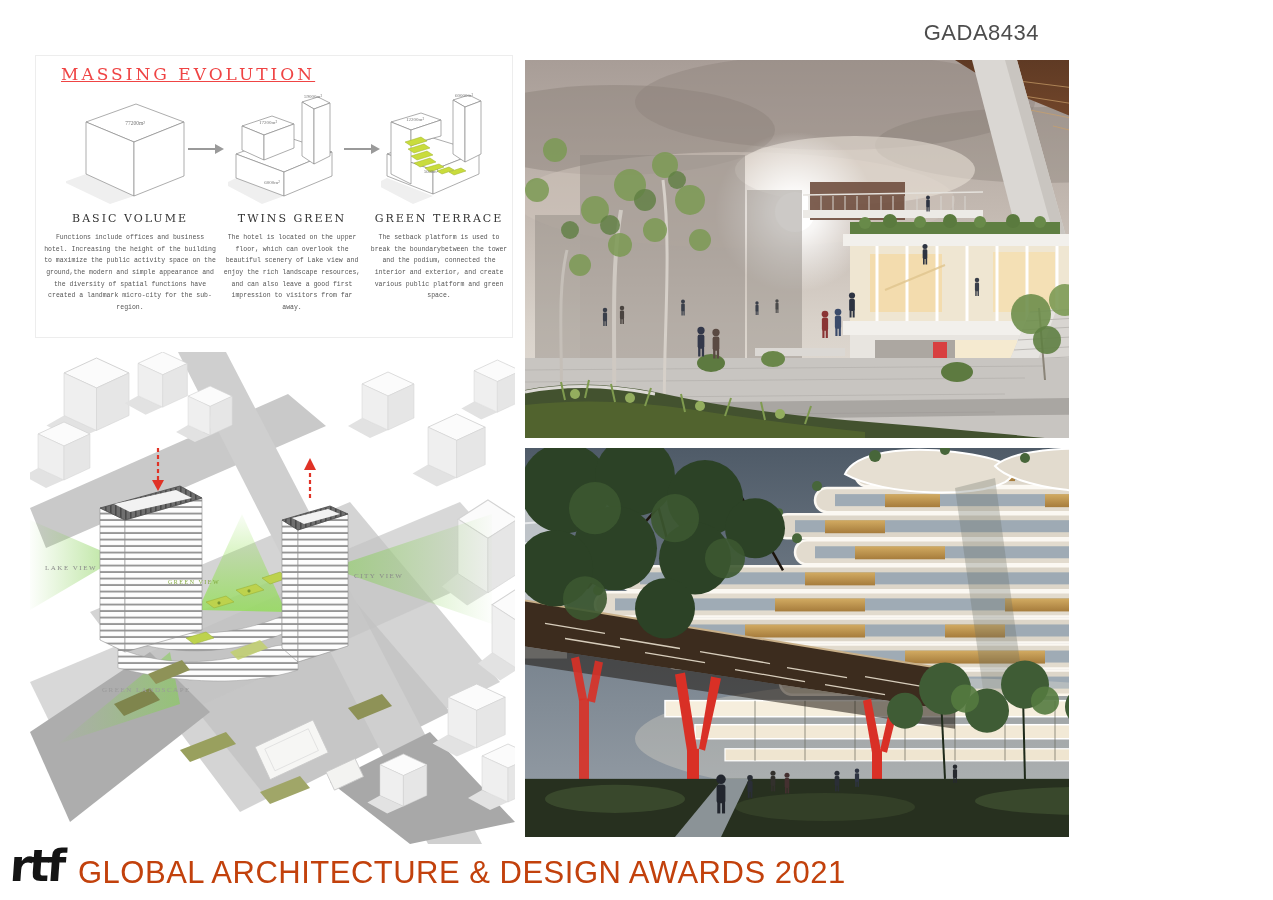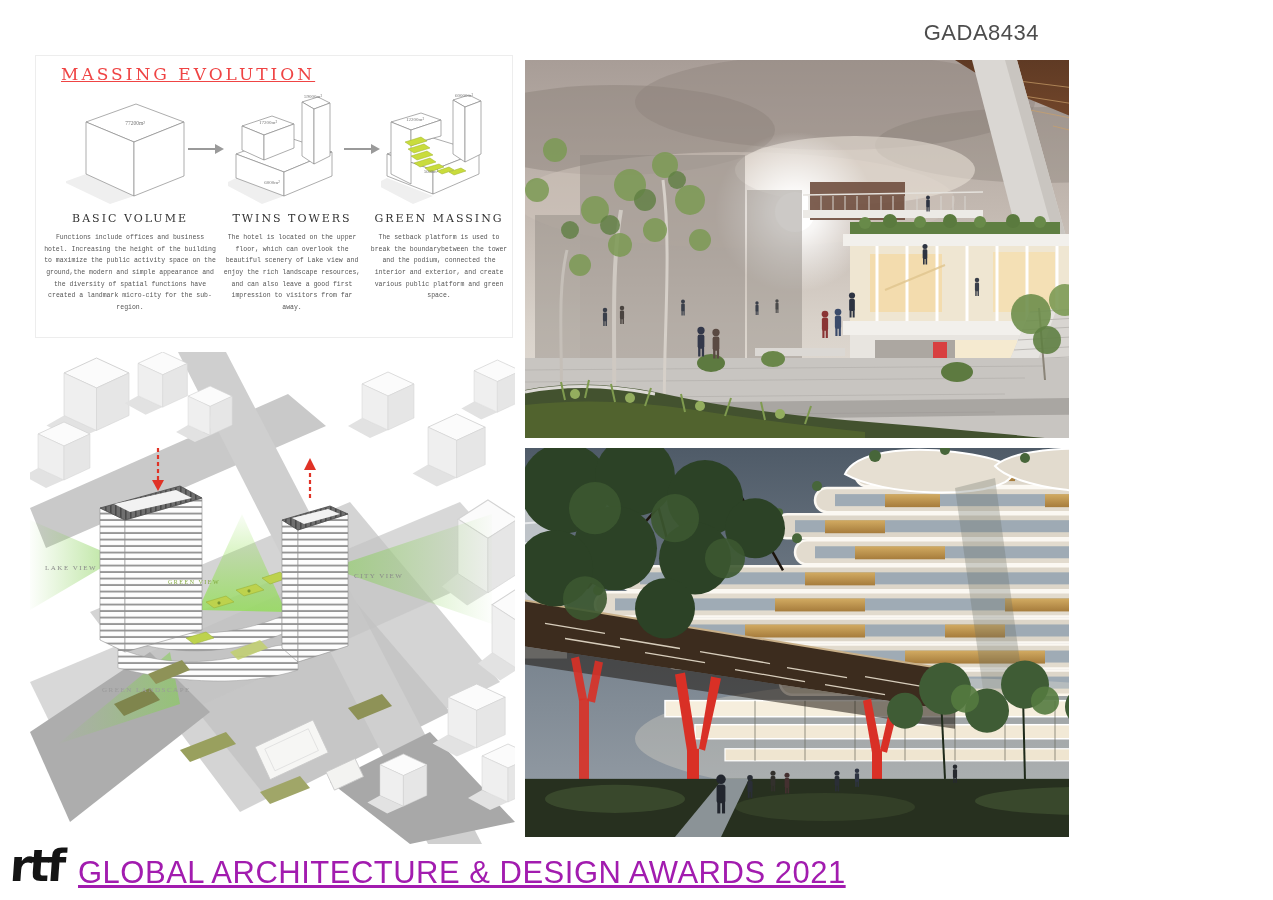--- a/index.html
+++ b/index.html
@@ -31,21 +31,21 @@
   .axon{position:absolute;left:30px;top:352px;width:485px;height:492px;}
   .render-top{position:absolute;left:525px;top:60px;width:740px;height:378px;}
   .render-bottom{position:absolute;left:525px;top:448px;width:740px;height:389px;}
   .axon svg,.render-top svg,.render-bottom svg{display:block;width:100%;height:100%;}
   .axlbl{font-family:"Liberation Serif",serif;letter-spacing:1.5px;}
   
   .footer-logo{position:absolute;left:10px;top:844px;font-family:"DejaVu Sans",sans-serif;
                font-weight:800;font-size:44px;letter-spacing:-3px;color:#141414;
                transform:skewX(-4deg);line-height:1;}
   .footer-title{position:absolute;left:78px;top:855px;font-family:"Liberation Sans",sans-serif;
-                font-size:31px;font-weight:400;letter-spacing:0.5px;color:#a21caf;text-decoration:underline;}
+                font-size:31px;font-weight:400;letter-spacing:0.5px;color:#c2410c;}
 </style>
 </head>
 <body>
 
 <div class="board">
 
   <div class="id-tag">GADA8434</div>
 
   <section class="massing-panel">
     <h1 class="massing-title">MASSING EVOLUTION</h1>
@@ -121,25 +121,25 @@
       <text class="mlabel" x="34" y="29" font-size="5" text-anchor="middle">12200m²</text>
       <text class="mlabel" x="74" y="5" font-size="5">60000m²</text>
       <text class="mlabel" x="50" y="81" font-size="4.6" fill="#6f7a28" text-anchor="middle">5000m²</text>
     </svg>
 
     <div class="stage s1">
       <h2>BASIC VOLUME</h2>
       <p>Functions include offices and business hotel. Increasing the height of the building to maximize the public activity space on the ground,the modern and simple appearance and the diversity of spatial functions have created a landmark micro-city for the sub-region.</p>
     </div>
     <div class="stage s2">
-      <h2>TWINS TOWERS</h2>
+      <h2>TWINS GREEN</h2>
       <p>The hotel is located on the upper floor, which can overlook the beautiful scenery of Lake view and enjoy the rich landscape resources, and can also leave a good first impression to visitors from far away.</p>
     </div>
     <div class="stage s3">
-      <h2>GREEN MASSING</h2>
+      <h2>GREEN TERRACE</h2>
       <p>The setback platform is used to break the boundarybetween the tower and the podium, connected the interior and exterior, and create various public platform and green space.</p>
     </div>
   </section>
 
   <section class="axon">
     <svg viewBox="0 0 485 492">
       <defs>
         <pattern id="ax-hs" width="8" height="6.5" patternUnits="userSpaceOnUse">
           <rect width="8" height="6.5" fill="#fdfdfd"></rect>
           <rect y="4.6" width="8" height="1.9" fill="#969696"></rect>

